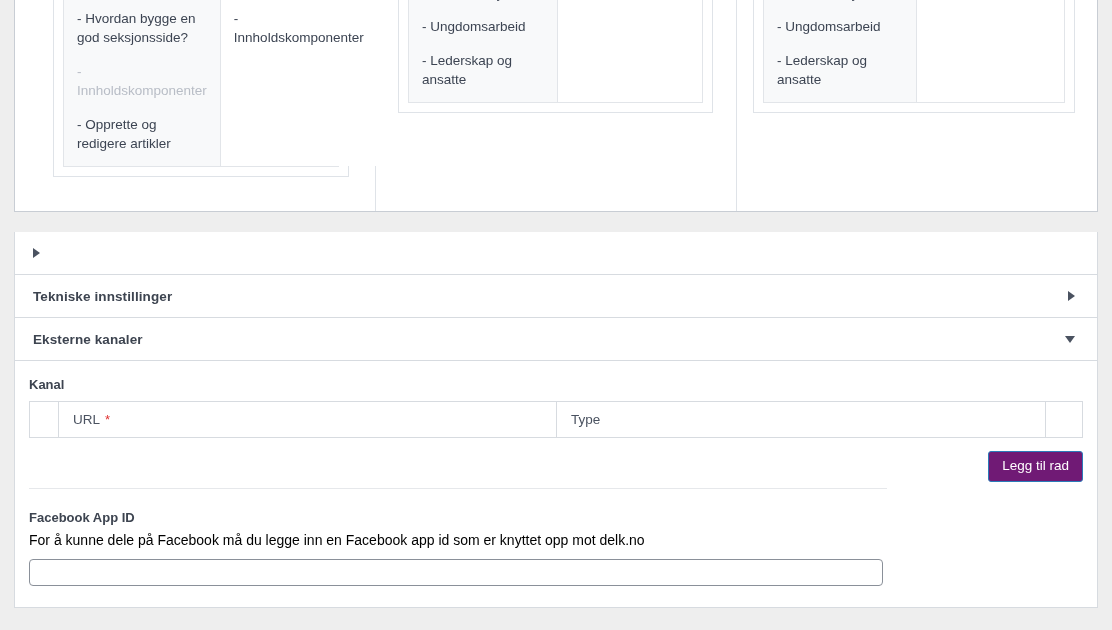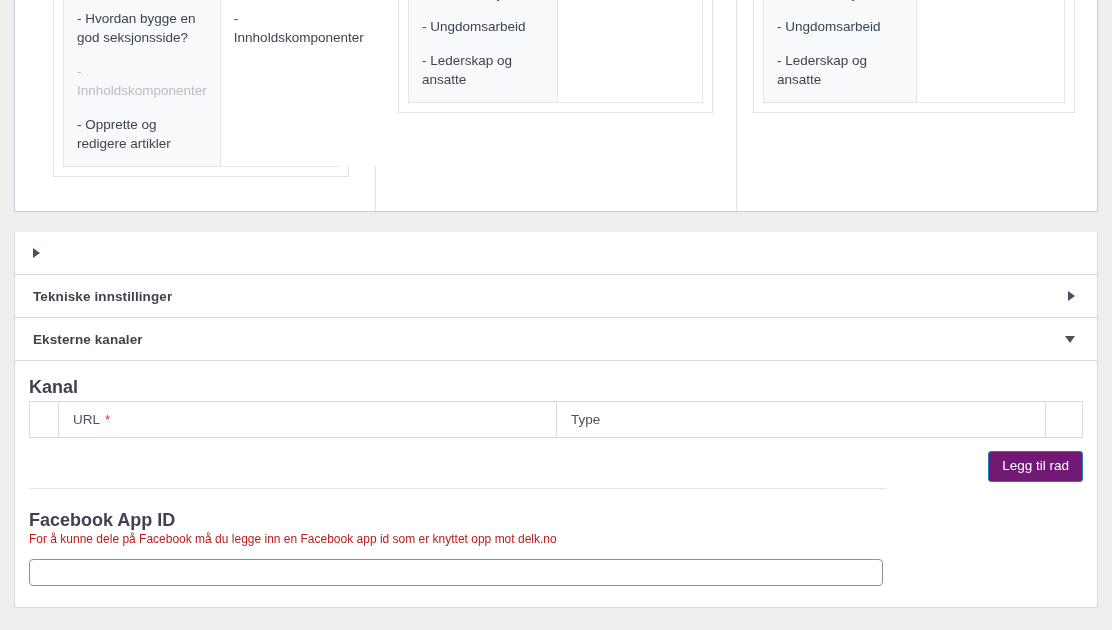--- a/index.html
+++ b/index.html
@@ -130,21 +130,21 @@
     position: absolute;
     left: 14px; top: 361px;
     width: 1084px; height: 247px;
     background: #ffffff;
     border: 1px solid #d7dbe0;
     border-top: none;
     padding: 0;
   }
 
   .field-label {
-    font-size: 18px;
+    font-size: 13px;
     font-weight: bold;
     color: #3d4450;
   }
 
   #kanal-label { position: absolute; left: 14px; top: 16px; }
 
   
   .tbl {
     position: absolute;
     left: 14px; top: 40px;
@@ -186,22 +186,22 @@
     position: absolute;
     left: 14px; top: 127px;
     width: 858px;
     height: 1px;
     background: #e6e8eb;
   }
 
   #fb-label { position: absolute; left: 14px; top: 149px; }
   #fb-help {
     position: absolute; left: 14px; top: 171px;
-    font-size: 12px;
-    color: #b91c1c;
+    font-size: 14px;
+    color: #000000;
   }
   #fb-input {
     position: absolute;
     left: 14px; top: 198px;
     width: 854px; height: 27px;
     border: 1px solid #8a9099;
     border-radius: 4px;
     background: #ffffff;
     font-size: 13.5px;
     font-family: "Liberation Sans", sans-serif;

